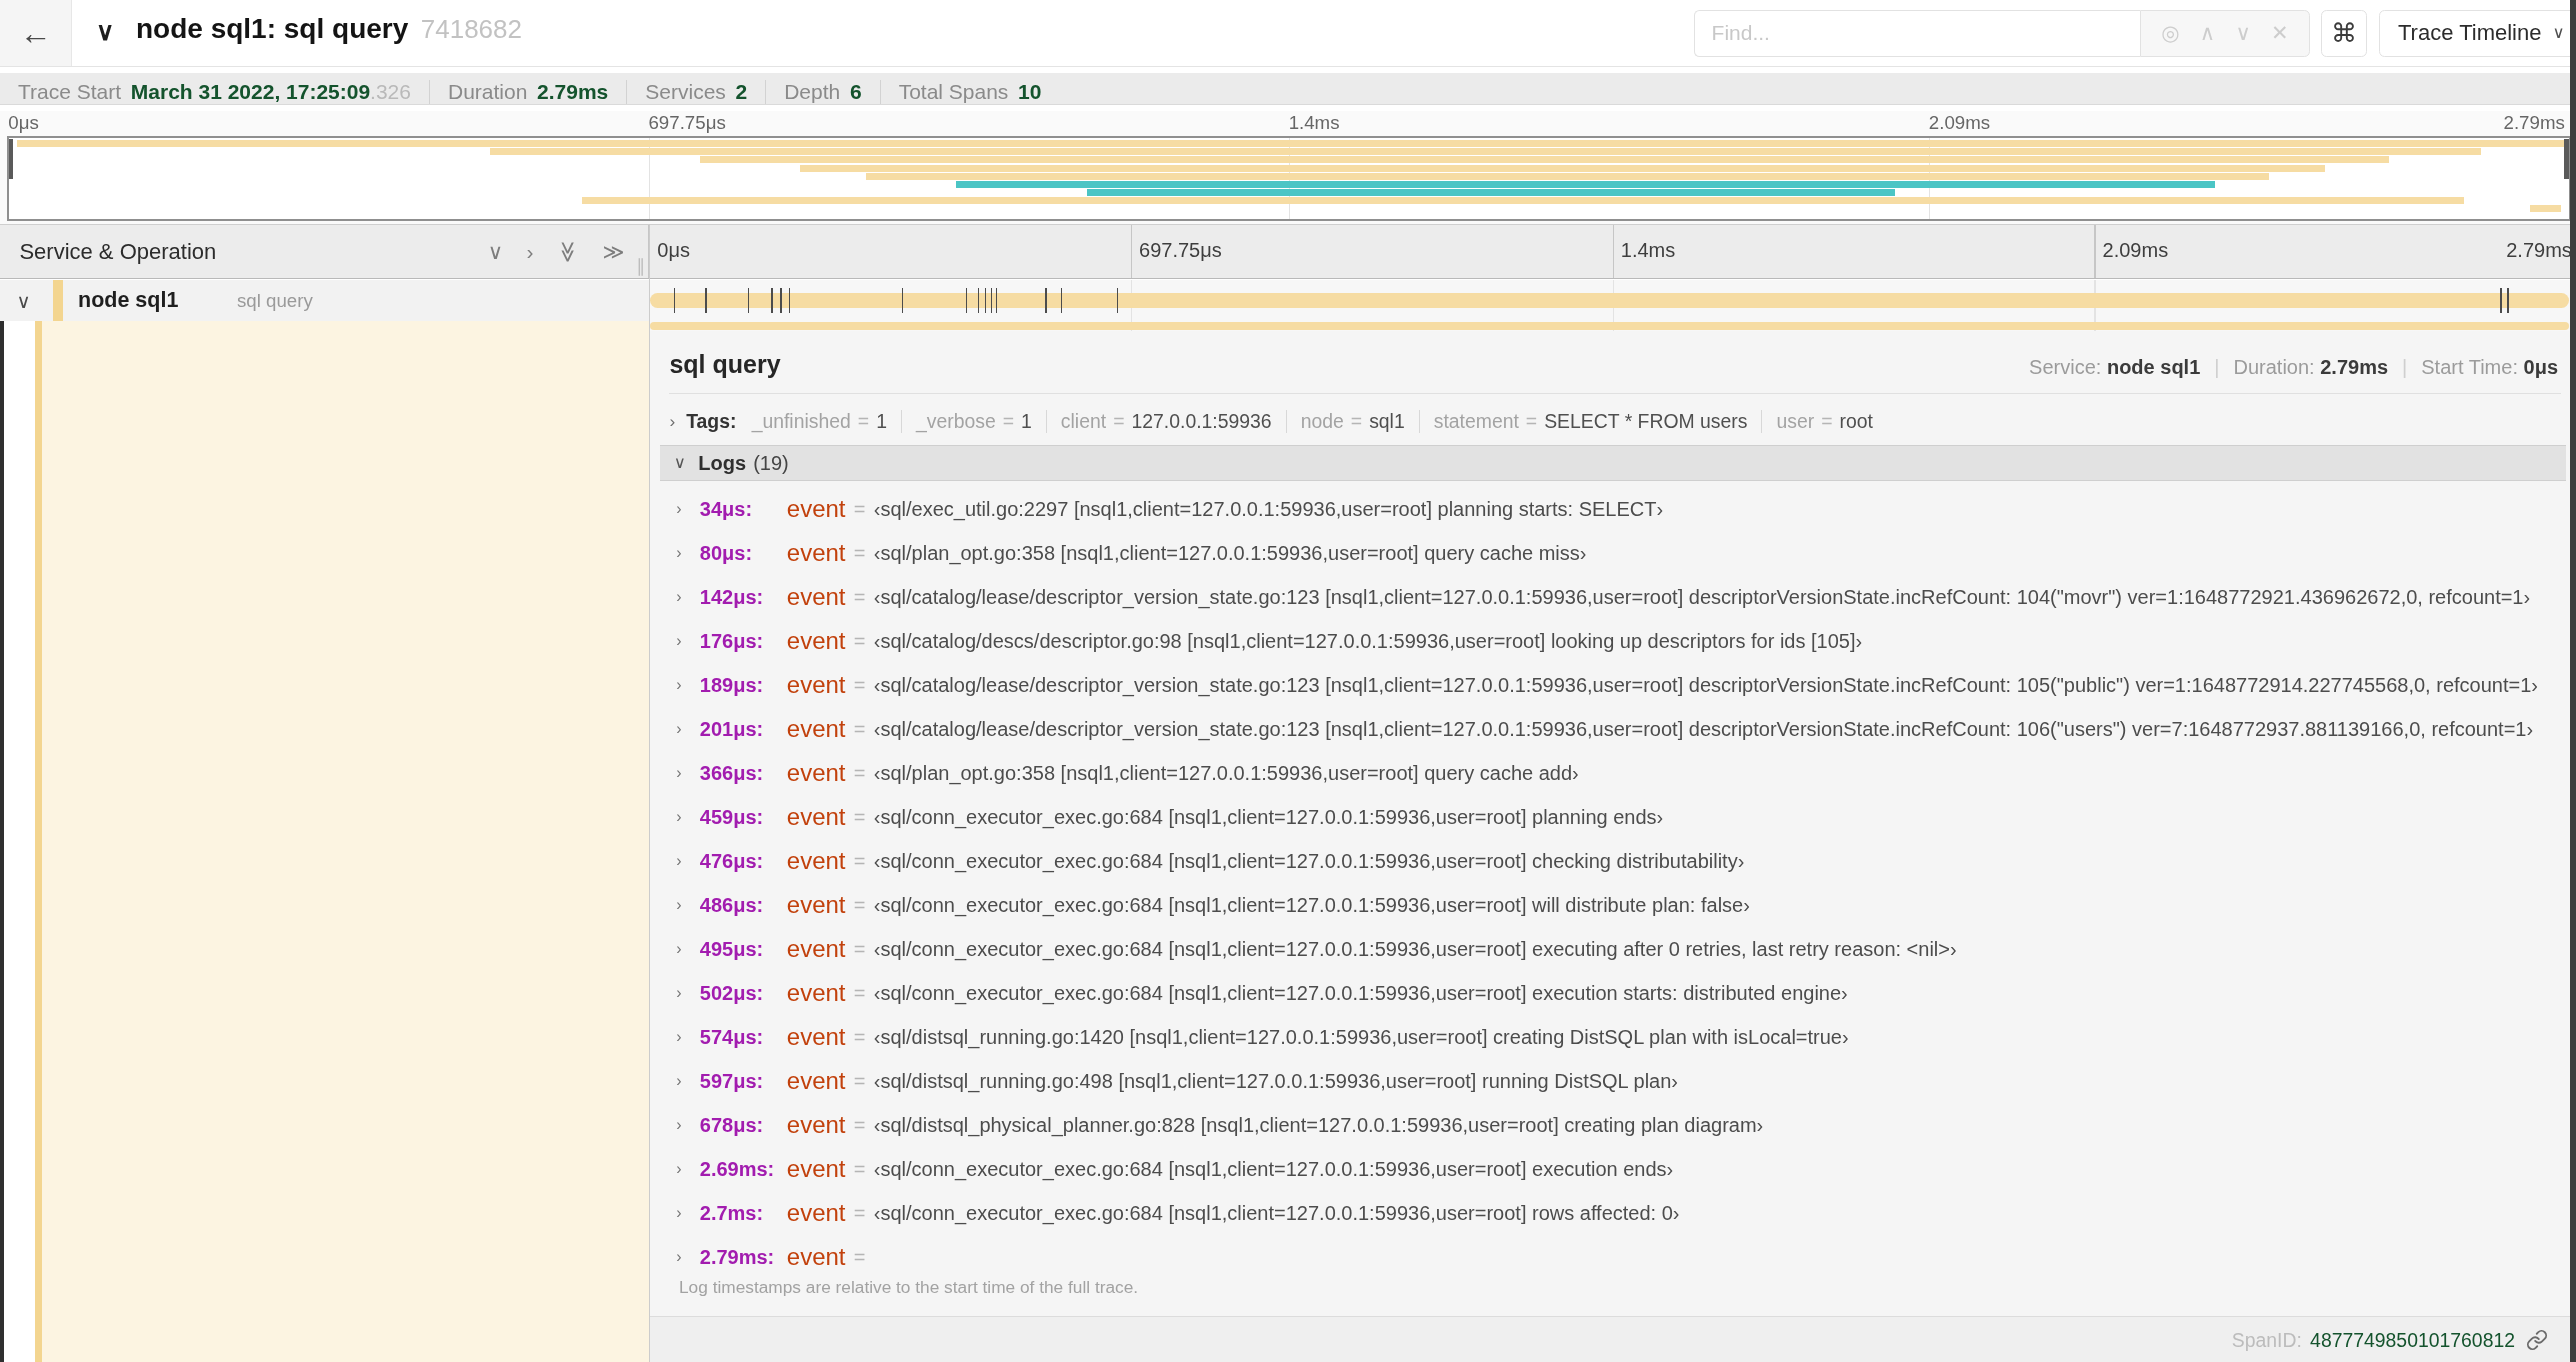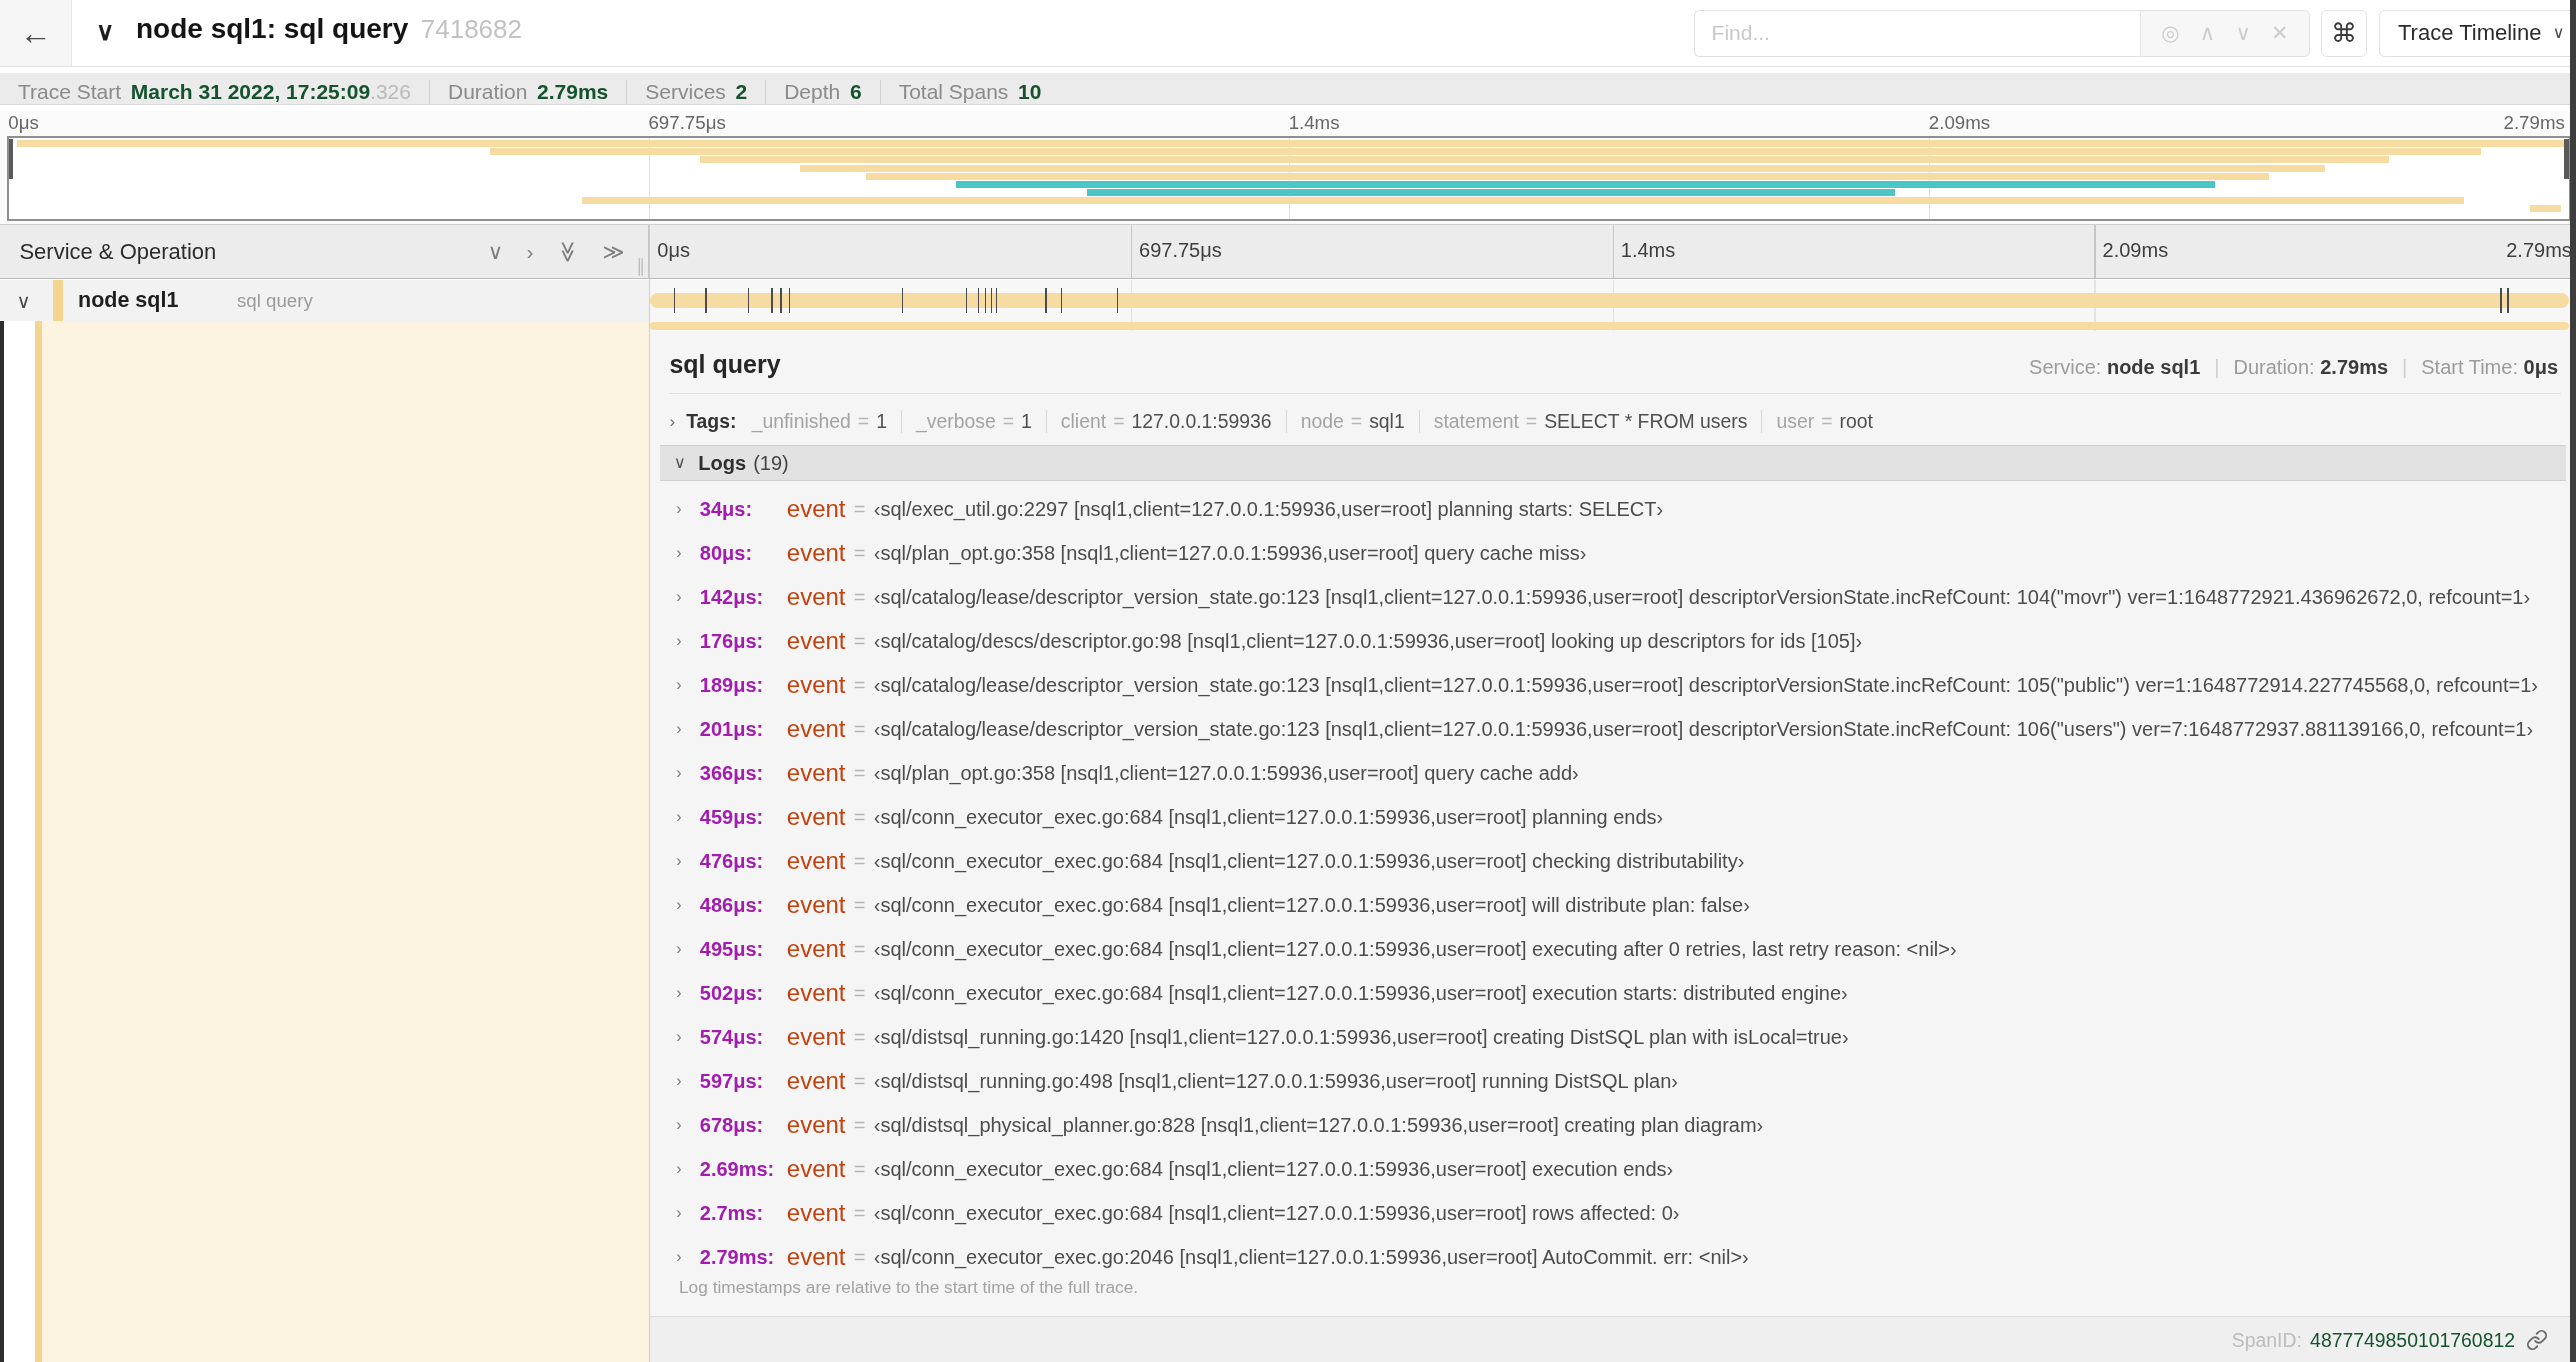--- a/index.html
+++ b/index.html
@@ -434,21 +434,20 @@
         <span class="ltime">2.7ms:</span>
         <span class="lev">event</span>
         <span class="leq">=</span>
         <span class="lval">‹sql/conn_executor_exec.go:684 [nsql1,client=127.0.0.1:59936,user=root] rows affected: 0›</span>
       </div>
       <div class="log-row">
         <span class="lchev">›</span>
         <span class="ltime">2.79ms:</span>
         <span class="lev">event</span>
         <span class="leq">=</span>
-        <span class="lval">‹sql/conn_executor_exec.go:2046 [nsql1,client=127.0.0.1:59936,user=root] AutoCommit. err: &lt;nil&gt;›</span>
       </div>
     </div>
 
   <div class="log-note">Log timestamps are relative to the start time of the full trace.</div>
 </div>
 
 <div class="spanid-bar">
   <span class="k">SpanID:</span>
   <span class="v">4877749850101760812</span>
   <span class="link-icon">

